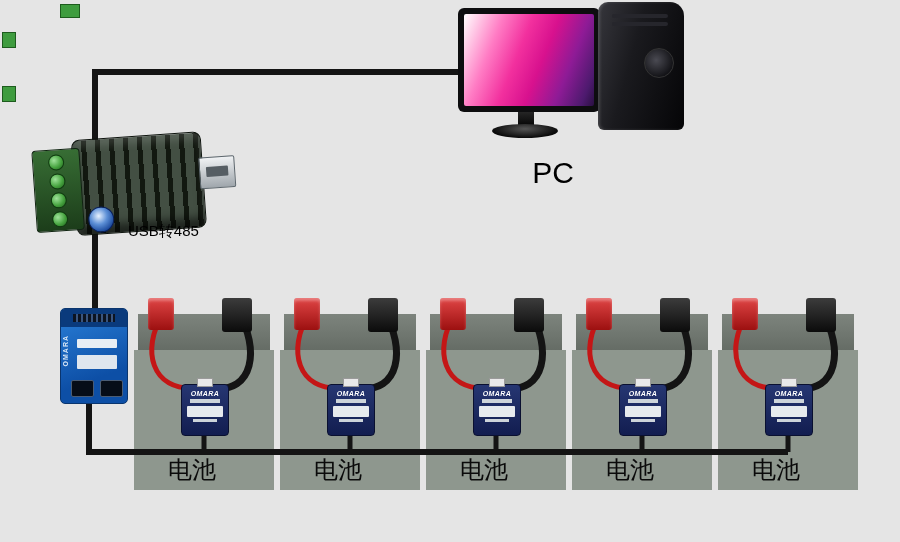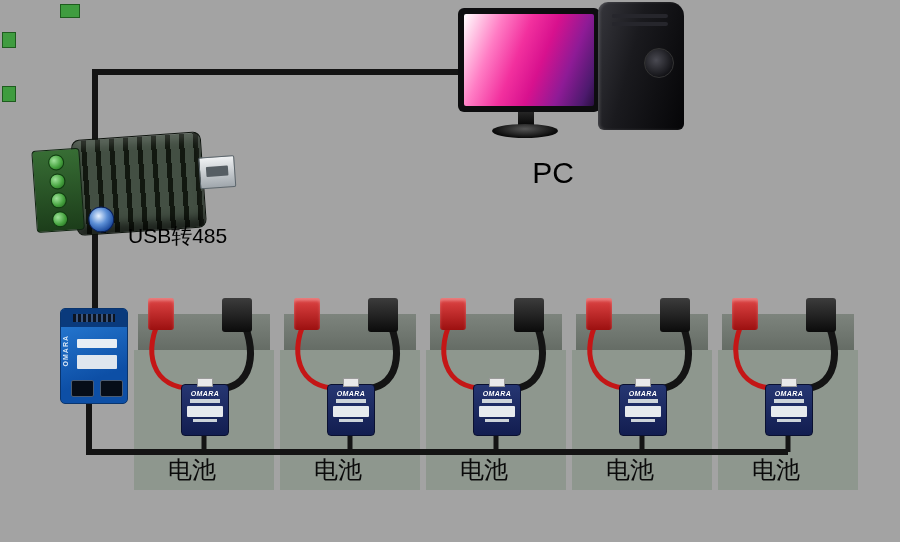--- a/index.html
+++ b/index.html
@@ -1,16 +1,16 @@
 <!DOCTYPE html>
 <html><head>
 <meta charset="utf-8">
 <style>
   html,body{margin:0;padding:0;background:#fff;font-family:"Liberation Sans","DejaVu Sans",sans-serif;}
-  .stage{position:relative;width:900px;height:542px;background:#a3a3a3;overflow:hidden;}
+  .stage{position:relative;width:900px;height:542px;background:#e5e5e5;overflow:hidden;}
 
   
   .wires{position:absolute;left:0;top:0;z-index:2;pointer-events:none;}
 
   
   .monitor{position:absolute;left:458px;top:8px;width:142px;height:104px;background:#0d0d0f;border-radius:6px;padding:6px;box-sizing:border-box;z-index:3;}
   .screen{width:100%;height:100%;border-radius:2px;
     background:linear-gradient(112deg,#ffffff 0%,#ffc9e6 10%,#ff7cc4 24%,#f2309e 42%,#d8118e 58%,#8e1b96 76%,#4d1a6e 92%,#2a1042 100%);}
   .monitor-neck{position:absolute;left:518px;top:110px;width:16px;height:18px;background:linear-gradient(#2a2a2a,#000);z-index:2;}
   .monitor-base{position:absolute;left:492px;top:124px;width:66px;height:14px;border-radius:50%;background:radial-gradient(ellipse at 50% 35%,#555,#0a0a0a 70%);z-index:2;}
@@ -31,21 +31,21 @@
   .adp-terminal{position:absolute;left:0;top:10px;width:46px;height:80px;border-radius:4px;border:1px solid #0f2410;
     background:linear-gradient(#376d34,#1c3d1a);z-index:1;}
   .screw{position:absolute;left:15px;width:14px;height:14px;border-radius:50%;border:1px solid #103c10;
     background:radial-gradient(circle at 35% 35%,#9fe29a,#46a33f 55%,#1d5c1a);}
   .screw.n1{top:4px}.screw.n2{top:23px}.screw.n3{top:42px}.screw.n4{top:61px}
   .adp-usb{position:absolute;left:166px;top:28px;width:34px;height:30px;border:1px solid #5c666d;border-radius:2px;
     background:linear-gradient(#f0f2f4,#9fa6ac);}
   .usb-slot{margin:9px auto 0;width:22px;height:10px;background:#565e64;border-radius:1px;}
   .adp-logo{position:absolute;left:52px;top:70px;width:24px;height:24px;border-radius:50%;border:1px solid #09205c;
     background:radial-gradient(circle at 40% 35%,#e8f2ff,#5c8fd6 40%,#1c4a9c 75%,#0c2a60);}
-  .label-adapter{position:absolute;left:128px;top:222px;font-size:21px;color:#000;z-index:3;}
+  .label-adapter{position:absolute;left:128px;top:222px;font-size:15px;color:#000;z-index:3;}
 
   
   .hub{position:absolute;left:60px;top:308px;width:66px;height:94px;border:1px solid #0a356e;border-radius:5px;z-index:3;
     background:linear-gradient(160deg,#2a7fd8,#0d4fa6 70%);}
   .hub-top{height:18px;background:#0a3a7c;border-radius:4px 4px 0 0;position:relative;}
   .hub-pins{position:absolute;left:12px;top:5px;width:42px;height:8px;
     background:repeating-linear-gradient(90deg,#0c1320 0 3px,#3a557f 3px 5px);}
   .hub-brand{position:absolute;left:1px;top:26px;writing-mode:vertical-rl;transform:rotate(180deg);
     font-size:7px;color:#d9e7f6;font-weight:bold;letter-spacing:1px;}
   .hub-strip{position:absolute;left:16px;background:#e8eef4;border-radius:1px;}

